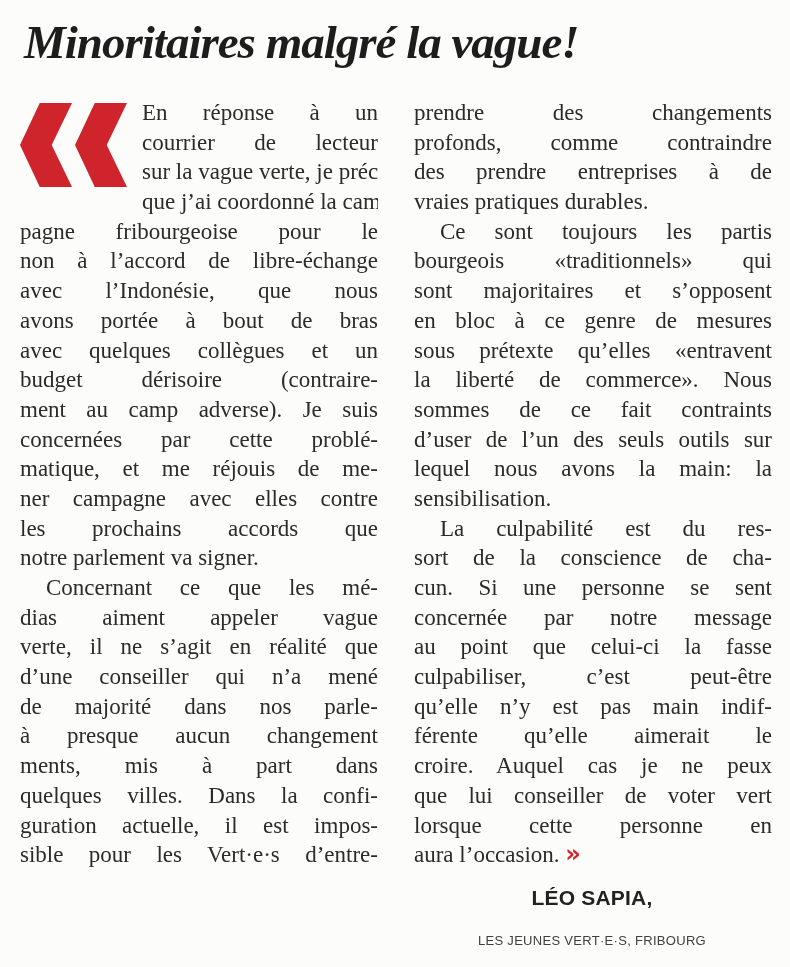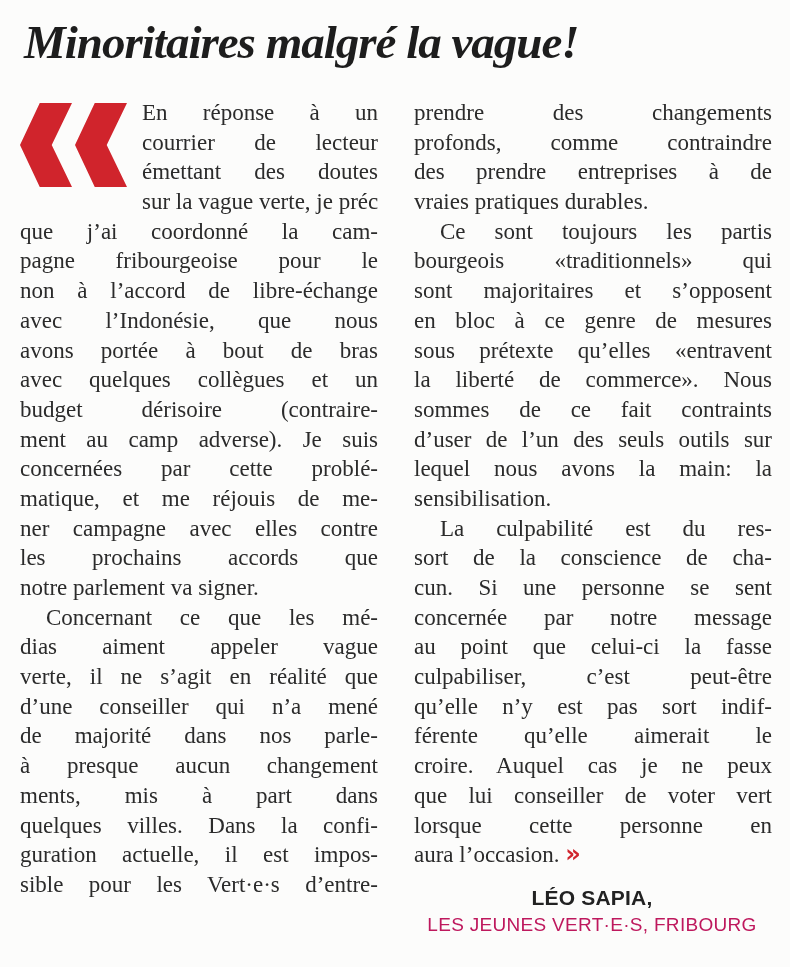--- a/index.html
+++ b/index.html
@@ -83,45 +83,45 @@
     padding-right:2px;
   }
   .sig-name{
     font-weight:bold;
     font-size:21px;
     line-height:27px;
     color:#222;
     letter-spacing:0.2px;
   }
   .sig-affiliation{
-    font-size:19px;
+    font-size:13px;
     line-height:27px;
-    color:#be185d;
+    color:#404040;
     letter-spacing:0.3px;
+    margin-top:16px;
   }
 </style>
 </head>
 <body>
 
 <div class="page">
 
   <h1 class="headline">Minoritaires malgré la vague!</h1>
 
   <div class="columns">
 
     <div class="col">
       <div class="quote-float">
         <span class="chevron"></span>
         <span class="chevron"></span>
       </div>
       <div>
           <div class="para">
             <div class="line first">En réponse à un</div>
             <div class="line">courrier de lecteur</div>
-            <div class="line">émettant des doutes</div>
             <div class="line">sur la vague verte, je précise</div>
             <div class="line">que j’ai coordonné la cam-</div>
             <div class="line">pagne fribourgeoise pour le</div>
             <div class="line">non à l’accord de libre-échange</div>
             <div class="line">avec l’Indonésie, que nous</div>
             <div class="line">avons portée à bout de bras</div>
             <div class="line">avec quelques collègues et un</div>
             <div class="line">budget dérisoire (contraire-</div>
             <div class="line">ment au camp adverse). Je suis</div>
             <div class="line">concernées par cette problé-</div>
@@ -165,21 +165,21 @@
             <div class="line">lequel nous avons la main: la</div>
             <div class="line end">sensibilisation.</div>
           </div>
           <div class="para indent">
             <div class="line first">La culpabilité est du res-</div>
             <div class="line">sort de la conscience de cha-</div>
             <div class="line">cun. Si une personne se sent</div>
             <div class="line">concernée par notre message</div>
             <div class="line">au point que celui-ci la fasse</div>
             <div class="line">culpabiliser, c’est peut-être</div>
-            <div class="line">qu’elle n’y est pas sort indif-</div>
+            <div class="line">qu’elle n’y est pas main indif-</div>
             <div class="line">férente qu’elle aimerait le</div>
             <div class="line">croire. Auquel cas je ne peux</div>
             <div class="line">que lui conseiller de voter vert</div>
             <div class="line">lorsque cette personne en</div>
             <div class="line end">aura l’occasion. <span class="end-mark">»</span></div>
           </div>
         </div>
       <div class="signature">
         <div class="sig-name">LÉO SAPIA,</div>
         <div class="sig-affiliation">LES JEUNES VERT·E·S, FRIBOURG</div>

